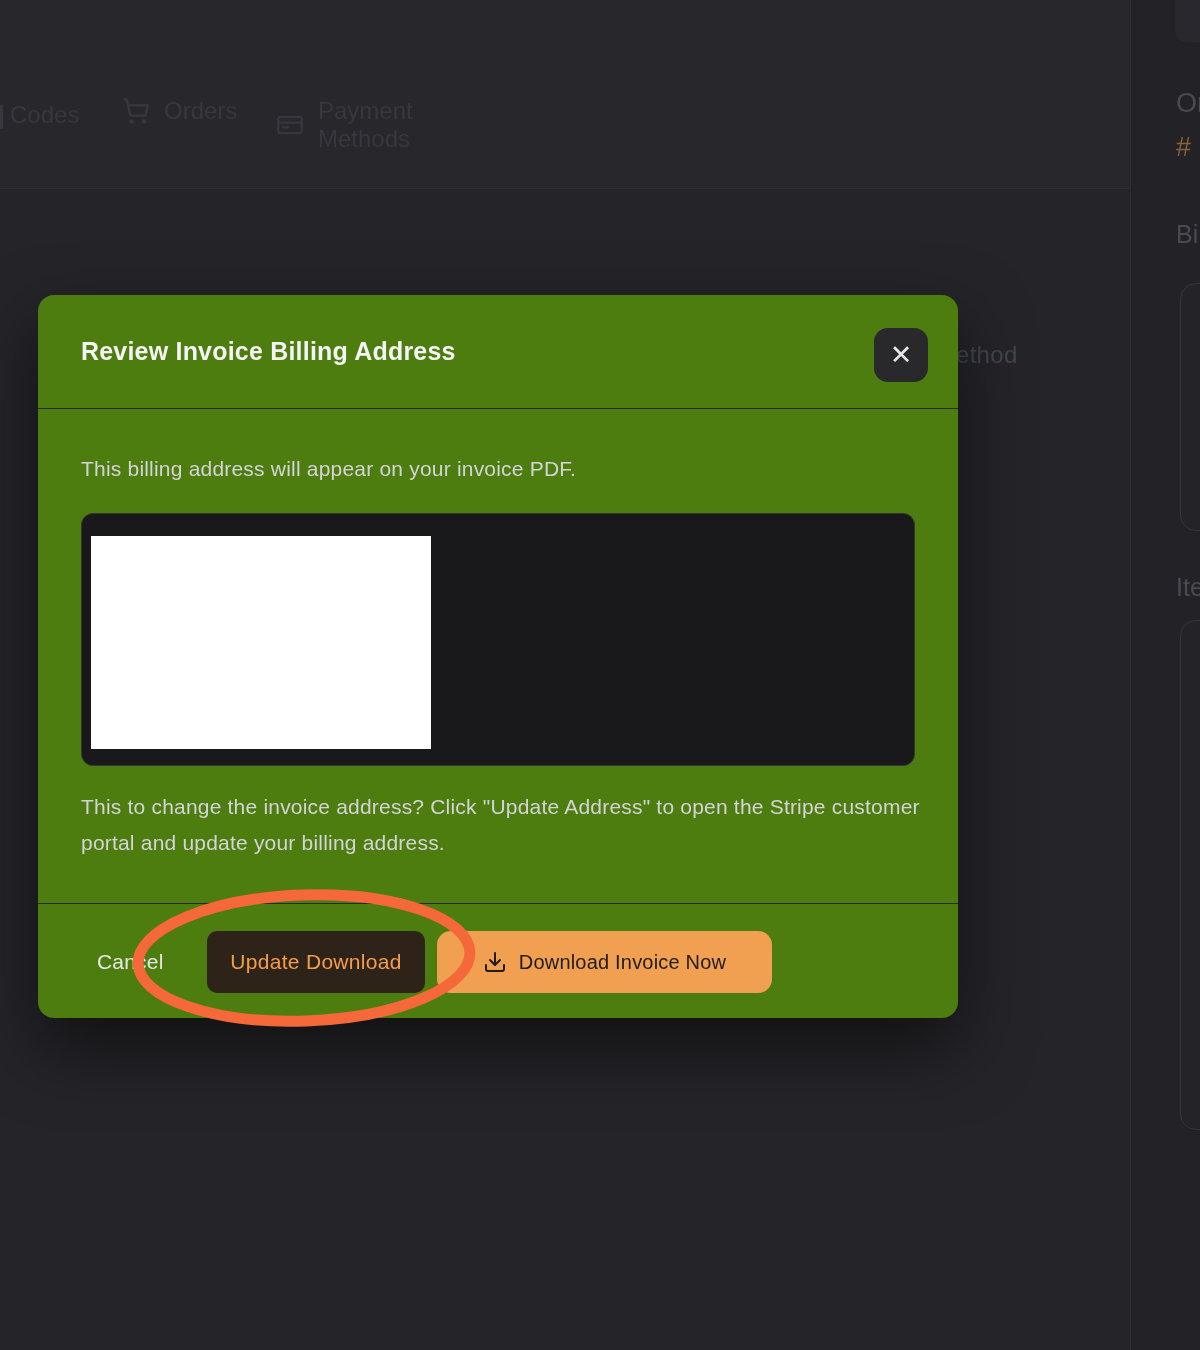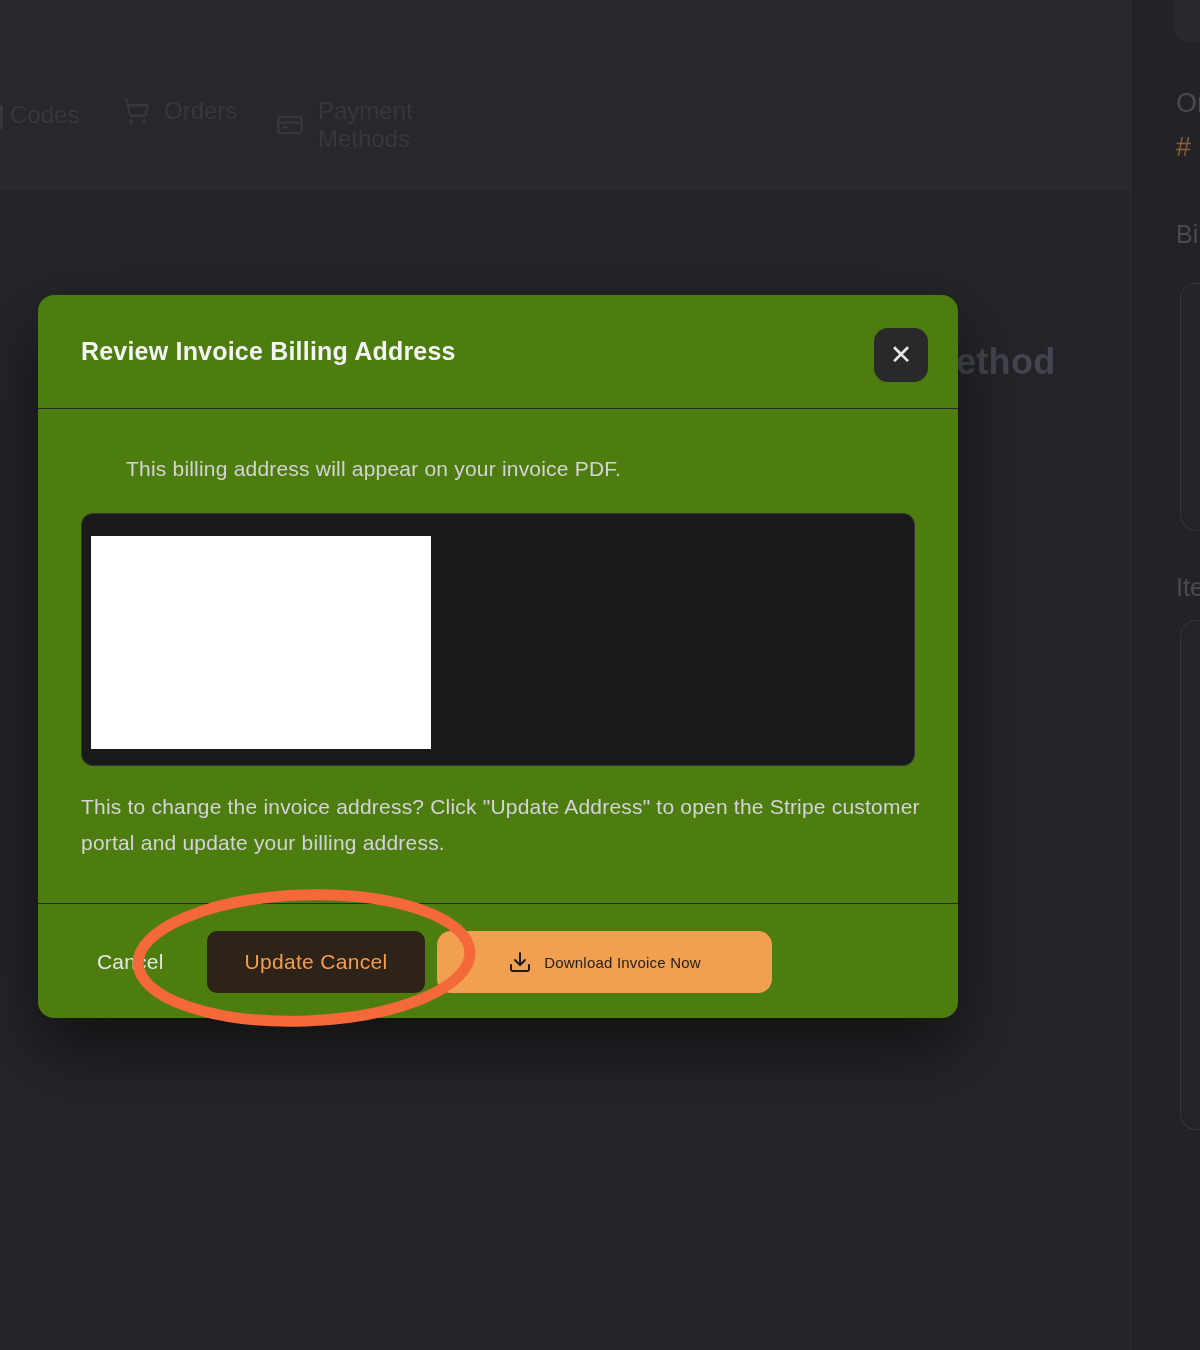--- a/index.html
+++ b/index.html
@@ -17,21 +17,21 @@
   .right-panel { position: absolute; left: 1131px; top: 0; width: 69px; height: 1350px; background: #232227; overflow: hidden; }
 
   .tabbar { position: absolute; left: 0; top: 95px; height: 42px; display: flex; align-items: center; }
   .tab { display: flex; align-items: center; gap: 14px; color: #37373d; font-size: 24px; font-weight: 500; cursor: pointer; }
   .tab svg { display: block; }
   .tab-codes { position: absolute; left: 10px; top: 6px; }
   .tab-orders { position: absolute; left: 122px; top: 2px; }
   .tab-payments { position: absolute; left: 276px; top: 2px; }
   .icon-sliver { position: absolute; left: 0; top: 10px; width: 3px; height: 24px; background: #37373d; border-radius: 1px; }
 
-  .occluded-heading { position: absolute; left: 956px; top: 341px; font-size: 36px; font-weight: 700; color: #43464e; z-index: 1; letter-spacing: 0.3px; }
+  .occluded-heading { position: absolute; left: 956px; top: 341px; font-size: 24px; font-weight: 400; color: #43464e; z-index: 1; letter-spacing: 0.3px; }
 
   
   .rp-btn { position: absolute; left: 44px; top: 0; width: 30px; height: 42px; background: #29282e; border-radius: 0 0 0 12px; }
   .rp-frag { position: absolute; left: 45px; color: #4a4a52; font-weight: 500; }
   .rp-order { top: 88px; font-size: 27px; }
   .rp-number { top: 132px; font-size: 27px; color: #8a5f3a; font-weight: 400; }
   .rp-billing { top: 220px; font-size: 25px; }
   .rp-items { top: 573px; font-size: 25px; }
   .rp-box { position: absolute; left: 49px; width: 60px; border: 1px solid #36363c; border-radius: 16px; background: #242328; }
   .rp-box1 { top: 283px; height: 248px; }
@@ -46,21 +46,21 @@
   .modal-title { position: absolute; left: 43px; top: 42px; font-size: 25px; font-weight: 700; color: #f4f4f5; letter-spacing: 0.2px; }
   .modal-close {
     position: absolute; left: 836px; top: 33px; width: 54px; height: 54px;
     background: #29292c; border: none; border-radius: 14px; cursor: pointer;
     display: flex; align-items: center; justify-content: center;
     color: #e7e7ea; font-size: 27px; line-height: 1; font-weight: 400;
   }
   .modal-divider { position: absolute; left: 0; width: 100%; height: 1px; background: #29292d; }
   .d1 { top: 113px; } .d2 { top: 608px; }
 
-  .modal-desc { position: absolute; left: 43px; top: 162px; font-size: 21px; color: #d4d4d8; letter-spacing: 0.2px; margin-left: 45px; }
+  .modal-desc { position: absolute; left: 43px; top: 162px; font-size: 21px; color: #d4d4d8; letter-spacing: 0.2px; }
 
   .address-box {
     position: absolute; left: 43px; top: 218px; width: 834px; height: 253px;
     border: 1px solid #333338; border-radius: 12px; background: #19191b;
   }
   .redacted { position: absolute; left: 9px; top: 22px; width: 340px; height: 213px; background: #ffffff; }
 
   .modal-help { position: absolute; left: 43px; top: 494px; width: 844px; font-size: 21px; line-height: 36px; color: #d4d4d8; letter-spacing: 0.2px; }
 
   .footer { position: absolute; left: 0; top: 636px; width: 100%; height: 62px; }
@@ -68,21 +68,21 @@
   .btn-cancel {
     position: absolute; left: 59px; top: 0; height: 62px; background: transparent;
     color: #e8e8ea; font-size: 21px; padding: 0; letter-spacing: 0.2px;
   }
   .btn-update {
     position: absolute; left: 169px; top: 0; width: 218px; height: 62px;
     background: #2e2318; border-radius: 10px; color: #f59d4a; font-size: 21px; letter-spacing: 0.3px;
   }
   .btn-download {
     position: absolute; left: 399px; top: 0; width: 335px; height: 62px;
-    background: #f0a050; border-radius: 14px; color: #201c18; font-size: 15px; font-weight: 500;
+    background: #f0a050; border-radius: 14px; color: #201c18; font-size: 20px; font-weight: 500;
     display: flex; align-items: center; justify-content: center; gap: 12px; letter-spacing: 0.2px;
   }
   .btn-download svg { display: block; }
 
   
   .annotation { position: absolute; left: 128px; top: 883px; z-index: 20; pointer-events: none; }
 </style>
 </head>
 <body>
 
@@ -147,21 +147,21 @@
     </div>
 
     <div class="modal-help">This to change the invoice address? Click "Update Address" to open the Stripe customer portal and update your billing address.</div>
 
     <div class="modal-divider d2"></div>
     <div class="footer">
       <button class="btn btn-cancel">
         <span>Cancel</span>
       </button>
       <button class="btn btn-update">
-        <span>Update Cancel</span>
+        <span>Update Download</span>
       </button>
       <button class="btn btn-download">
         <span>
           <svg width="24" height="24" viewBox="0 0 24 24" fill="none" stroke="#201c18" stroke-width="2" stroke-linecap="round" stroke-linejoin="round">
             <path d="M21 15v4a2 2 0 0 1-2 2H5a2 2 0 0 1-2-2v-4"></path>
             <polyline points="7 10 12 15 17 10"></polyline>
             <line x1="12" y1="15" x2="12" y2="3"></line>
           </svg>
         </span>
         <span>Download Invoice Now</span>

